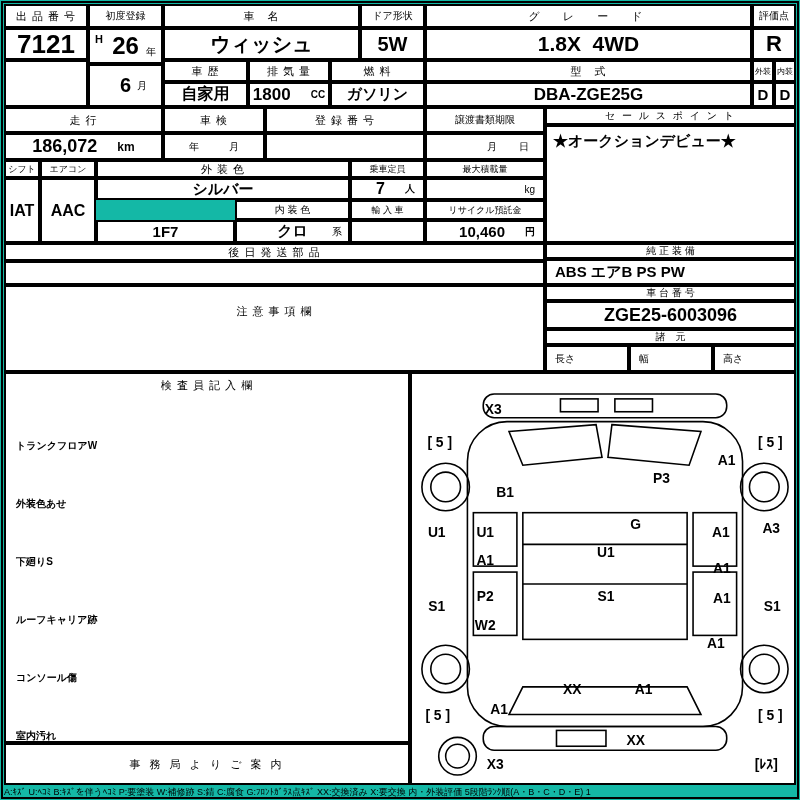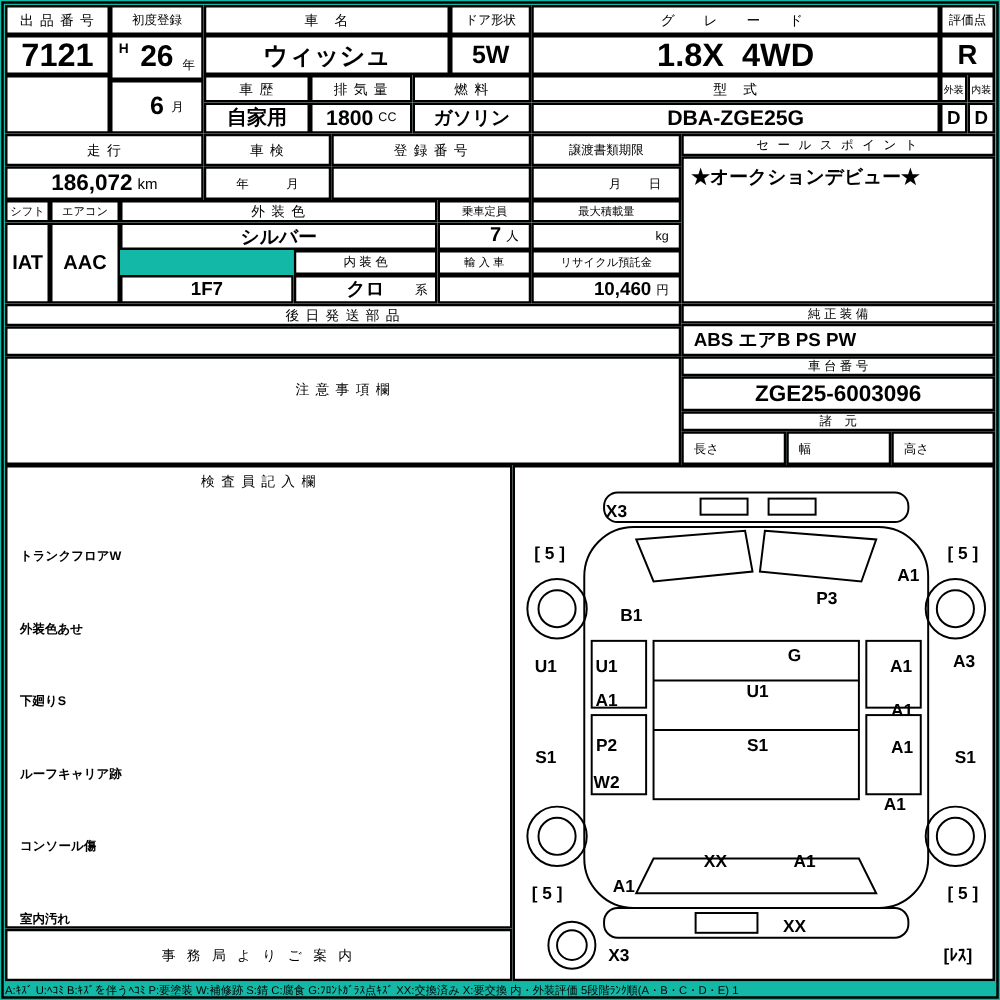--- a/index.html
+++ b/index.html
@@ -6,26 +6,26 @@
   html,body { width:800px; height:800px; background:#fff; }
   body { font-family:"Liberation Sans", sans-serif; color:#000; position:relative; }
   .page { position:absolute; left:0; top:0; width:800px; height:800px; background:#14b8a6; }
   .frame { position:absolute; left:1px; top:1px; width:798px; height:798px; border:2px solid #000; }
   .cell { position:absolute; border:2px solid #000; background:#fff; display:flex;
           align-items:center; justify-content:center; overflow:hidden; white-space:pre; }
   .hdr { font-size:11px; letter-spacing:1px; }
   .hdr-s { font-size:9px; letter-spacing:0; }
   .tight { font-size:10px; letter-spacing:0; }
   .val { font-weight:bold; }
-  .fs26{font-size:26px}.fs22{font-size:22px}.fs21{font-size:26px}.fs20{font-size:20px}
+  .fs26{font-size:26px}.fs22{font-size:22px}.fs21{font-size:21px}.fs20{font-size:20px}
   .fs18{font-size:18px}.fs17{font-size:17px}.fs16{font-size:16px}.fs15{font-size:15px}
   .left { justify-content:flex-start; padding-left:8px; }
   .right { justify-content:flex-end; padding-right:8px; }
   .top-left { align-items:flex-start; justify-content:flex-start; padding:5px 6px; }
-  .unit { font-size:10px; font-weight:normal; margin-left:4px; }
+  .unit { font-size:10px; font-weight:bold; margin-left:20px; }
   .u12 { font-size:12px;text-align:center; }
   .era-mark { position:absolute; left:5px; top:3px; font-size:11px; font-weight:bold; }
   .big-num { font-size:24px; font-weight:bold; }
   .corner-unit { position:absolute; right:5px; bottom:3px; font-size:10px; }
   .col { flex-direction:column; align-items:center; justify-content:flex-start; }
   .notes-list { align-self:stretch; padding:6px 10px; }
   .note-line { font-size:10px; font-weight:bold; line-height:22px; white-space:pre; }
   .legend { position:absolute; left:4px; top:786px; width:792px; height:12px;
             font-size:9px; white-space:nowrap; overflow:hidden; }
   #diagram-svg { width:100%; height:100%; }

